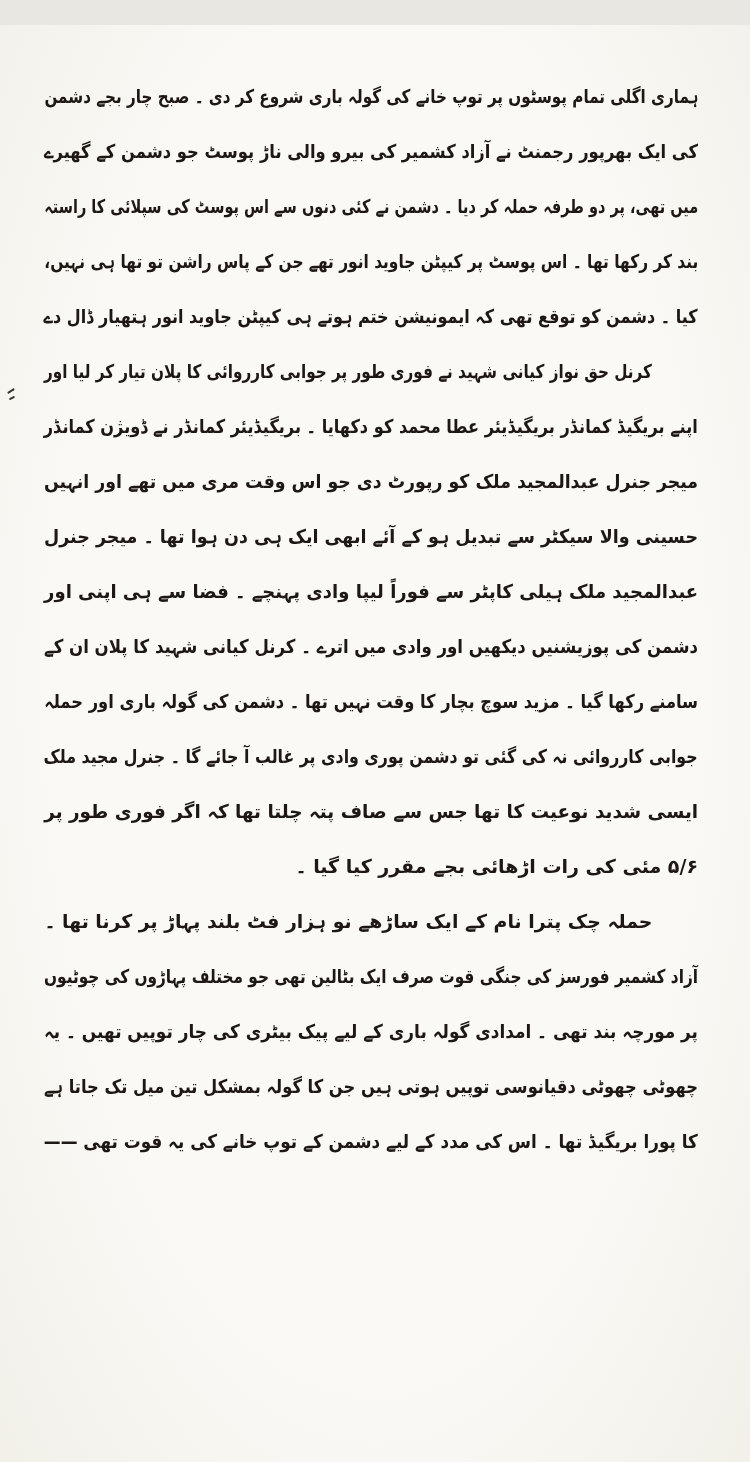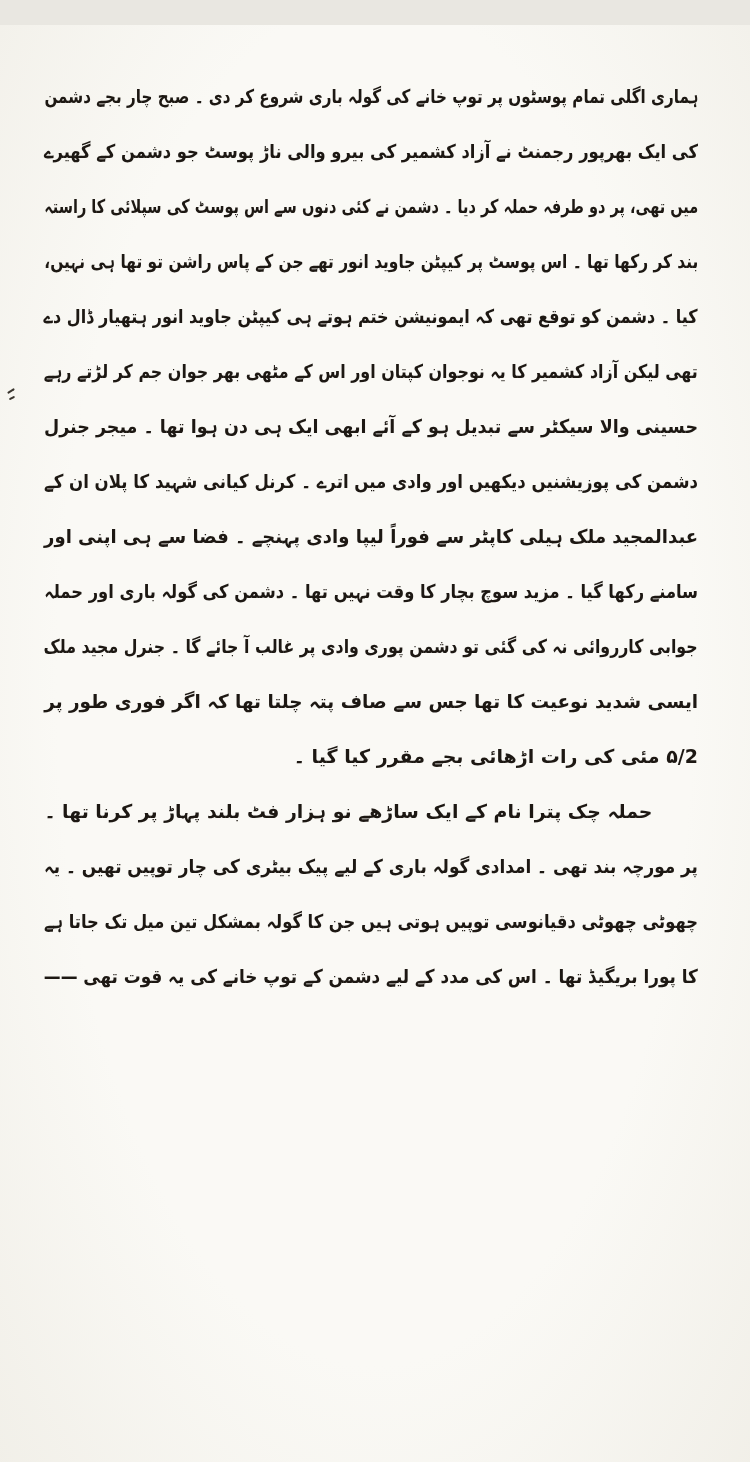--- a/index.html
+++ b/index.html
@@ -77,26 +77,29 @@
 <body>
 
 <div class="page">
   <div class="margin-mark"></div>
   <div class="text-block">
     <div class="line fit"><span class="t" style="transform: scaleX(0.7981);">ہماری اگلی تمام پوسٹوں پر توپ خانے کی گولہ باری شروع کر دی ۔ صبح چار بجے دشمن</span></div>
     <div class="line fit"><span class="t" style="transform: scaleX(0.8595);">کی ایک بھرپور رجمنٹ نے آزاد کشمیر کی بیرو والی ناڑ پوسٹ جو دشمن کے گھیرے</span></div>
     <div class="line fit"><span class="t" style="transform: scaleX(0.7638);">میں تھی، پر دو طرفہ حملہ کر دیا ۔ دشمن نے کئی دنوں سے اس پوسٹ کی سپلائی کا راستہ</span></div>
     <div class="line fit"><span class="t" style="transform: scaleX(0.8111);">بند کر رکھا تھا ۔ اس پوسٹ پر کیپٹن جاوید انور تھے جن کے پاس راشن تو تھا ہی نہیں،</span></div>
     <div class="line fit"><span class="t" style="transform: scaleX(0.8432);">کیا ۔ دشمن کو توقع تھی کہ ایمونیشن ختم ہوتے ہی کیپٹن جاوید انور ہتھیار ڈال دے</span></div>
-    <div class="line fit"><span class="t" style="transform: scaleX(0.8366);">تھی لیکن آزاد کشمیر کا یہ نوجوان کپتان اور اس کے مٹھی بھر جوان جم کر لڑتے رہے</span></div>
+    <div class="line fit indent"><span class="t" style="transform: scaleX(0.8022);">کرنل حق نواز کیانی شہید نے فوری طور پر جوابی کارروائی کا پلان تیار کر لیا اور</span></div>
+    <div class="line fit"><span class="t" style="transform: scaleX(0.8496);">اپنے بریگیڈ کمانڈر بریگیڈیئر عطا محمد کو دکھایا ۔ بریگیڈیئر کمانڈر نے ڈویژن کمانڈر</span></div>
+    <div class="line fit"><span class="t" style="transform: scaleX(0.9121);">میجر جنرل عبدالمجید ملک کو رپورٹ دی جو اس وقت مری میں تھے اور انہیں</span></div>
     <div class="line fit"><span class="t" style="transform: scaleX(0.9211);">حسینی والا سیکٹر سے تبدیل ہو کے آئے ابھی ایک ہی دن ہوا تھا ۔ میجر جنرل</span></div>
+    <div class="line fit"><span class="t" style="transform: scaleX(0.9477);">عبدالمجید ملک ہیلی کاپٹر سے فوراً لیپا وادی پہنچے ۔ فضا سے ہی اپنی اور</span></div>
     <div class="line fit"><span class="t" style="transform: scaleX(0.8721);">دشمن کی پوزیشنیں دیکھیں اور وادی میں اترے ۔ کرنل کیانی شہید کا پلان ان کے</span></div>
-    <div class="line fit"><span class="t" style="transform: scaleX(0.9477);">عبدالمجید ملک ہیلی کاپٹر سے فوراً لیپا وادی پہنچے ۔ فضا سے ہی اپنی اور</span></div>
     <div class="line fit"><span class="t" style="transform: scaleX(0.857);">سامنے رکھا گیا ۔ مزید سوچ بچار کا وقت نہیں تھا ۔ دشمن کی گولہ باری اور حملہ</span></div>
     <div class="line fit"><span class="t" style="transform: scaleX(0.8314);">جوابی کارروائی نہ کی گئی تو دشمن پوری وادی پر غالب آ جائے گا ۔ جنرل مجید ملک</span></div>
     <div class="line fit"><span class="t" style="transform: scaleX(0.9686);">ایسی شدید نوعیت کا تھا جس سے صاف پتہ چلتا تھا کہ اگر فوری طور پر</span></div>
-    <div class="line short"><span class="t">۵/2 مئی کی رات اڑھائی بجے مقرر کیا گیا ۔</span></div>
+    <div class="line short"><span class="t">۵/۶ مئی کی رات اڑھائی بجے مقرر کیا گیا ۔</span></div>
     <div class="line fit indent"><span class="t" style="transform: scaleX(0.9944);">حملہ چک پترا نام کے ایک ساڑھے نو ہزار فٹ بلند پہاڑ پر کرنا تھا ۔</span></div>
+    <div class="line fit"><span class="t" style="transform: scaleX(0.8064);">آزاد کشمیر فورسز کی جنگی قوت صرف ایک بٹالین تھی جو مختلف پہاڑوں کی چوٹیوں</span></div>
     <div class="line fit"><span class="t" style="transform: scaleX(0.8899);">پر مورچہ بند تھی ۔ امدادی گولہ باری کے لیے پیک بیٹری کی چار توپیں تھیں ۔ یہ</span></div>
     <div class="line fit"><span class="t" style="transform: scaleX(0.8584);">چھوٹی چھوٹی دقیانوسی توپیں ہوتی ہیں جن کا گولہ بمشکل تین میل تک جاتا ہے</span></div>
     <div class="line fit"><span class="t" style="transform: scaleX(0.8864);">کا پورا بریگیڈ تھا ۔ اس کی مدد کے لیے دشمن کے توپ خانے کی یہ قوت تھی ——</span></div>
   </div>
 </div>
 
 </body></html>

